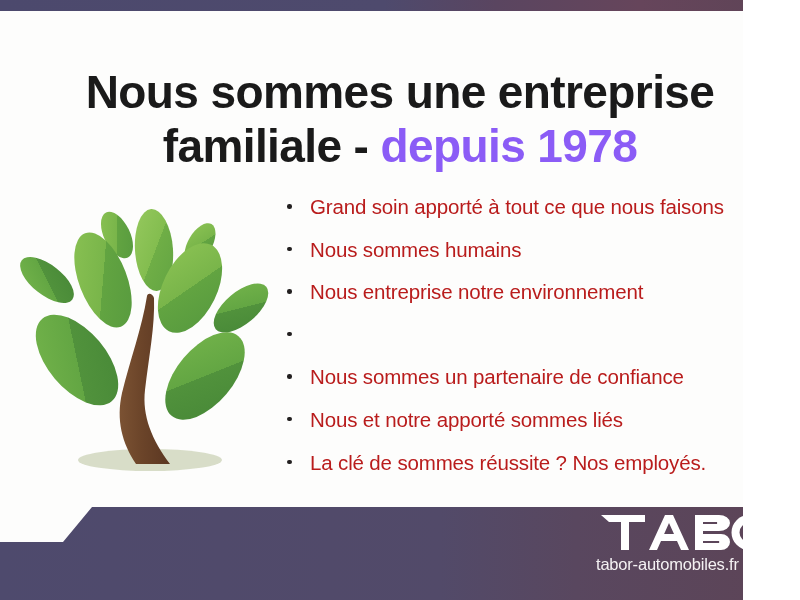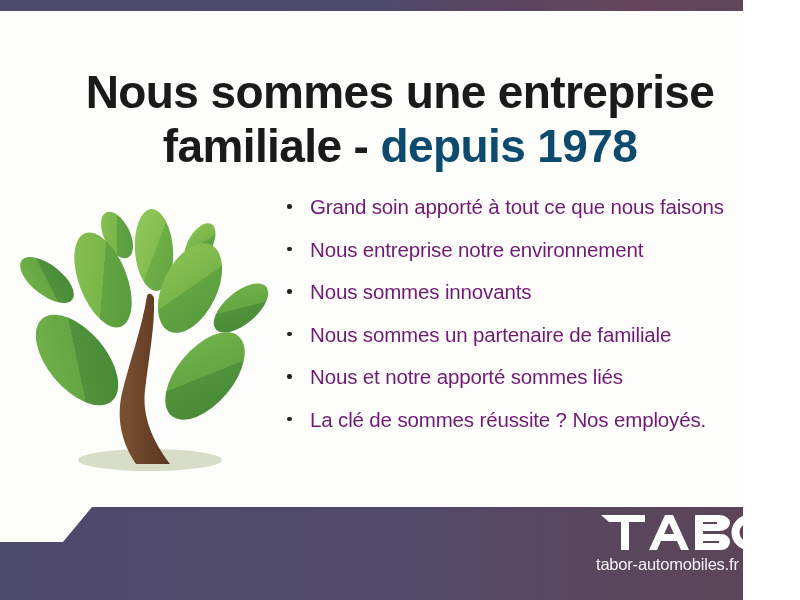--- a/index.html
+++ b/index.html
@@ -42,40 +42,40 @@
     font-weight: bold;
     letter-spacing: -0.6px;
     color: #1a1a1a;
     font-family: "Liberation Sans", sans-serif;
   }
   .headline .line {
     display: block;
     white-space: nowrap;
   }
   .headline .accent {
-    color: #0c4a6e;
+    color: #8b5cf6;
   }
 
   
   .bullets {
     position: absolute;
     left: 284px;
     top: 192px;
     width: 470px;
     margin: 0;
     padding: 0;
     list-style: none;
   }
   .bullets li {
     position: relative;
     height: 42.6px;
     padding-left: 26px;
     font-size: 20.5px;
     line-height: 30px;
-    color: #701a75;
+    color: #b91c1c;
     white-space: nowrap;
     letter-spacing: -0.15px;
   }
   .bullets li .dot {
     position: absolute;
     left: 3px;
     top: 12px;
     width: 4.5px;
     height: 4.5px;
     border-radius: 50%;
@@ -188,23 +188,24 @@
       <ellipse cx="223" cy="120" rx="16" ry="33" fill="url(#lfC)" transform="rotate(50 223 120)"></ellipse>
 
       <ellipse cx="59" cy="172" rx="29" ry="54" fill="url(#lfC)" transform="rotate(-40 59 172)"></ellipse>
 
       <ellipse cx="187" cy="188" rx="28" ry="52" fill="url(#lfC)" transform="rotate(40 187 188)"></ellipse>
     </svg>
   </div>
 
   <ul class="bullets">
     <li><span class="dot"></span><span>Grand soin apporté à tout ce que nous faisons</span></li>
+    <li><span class="dot"></span><span>Nous sommes humains</span></li>
     <li><span class="dot"></span><span>Nous entreprise notre environnement</span></li>
-    <li><span class="dot"></span><span>Nous sommes innovants</span></li>
-    <li><span class="dot"></span><span>Nous sommes un partenaire de familiale</span></li>
+    <li><span class="dot"></span></li>
+    <li><span class="dot"></span><span>Nous sommes un partenaire de confiance</span></li>
     <li><span class="dot"></span><span>Nous et notre apporté sommes liés</span></li>
     <li><span class="dot"></span><span>La clé de sommes réussite ? Nos employés.</span></li>
   </ul>
 
   <div class="bottom-band">
     <svg viewBox="0 0 800 95" xmlns="http://www.w3.org/2000/svg">
       <defs>
         <linearGradient id="bandGrad" x1="0" y1="0" x2="1" y2="0">
           <stop offset="0%" stop-color="#4e4a6d"></stop>
           <stop offset="55%" stop-color="#524a69"></stop>

